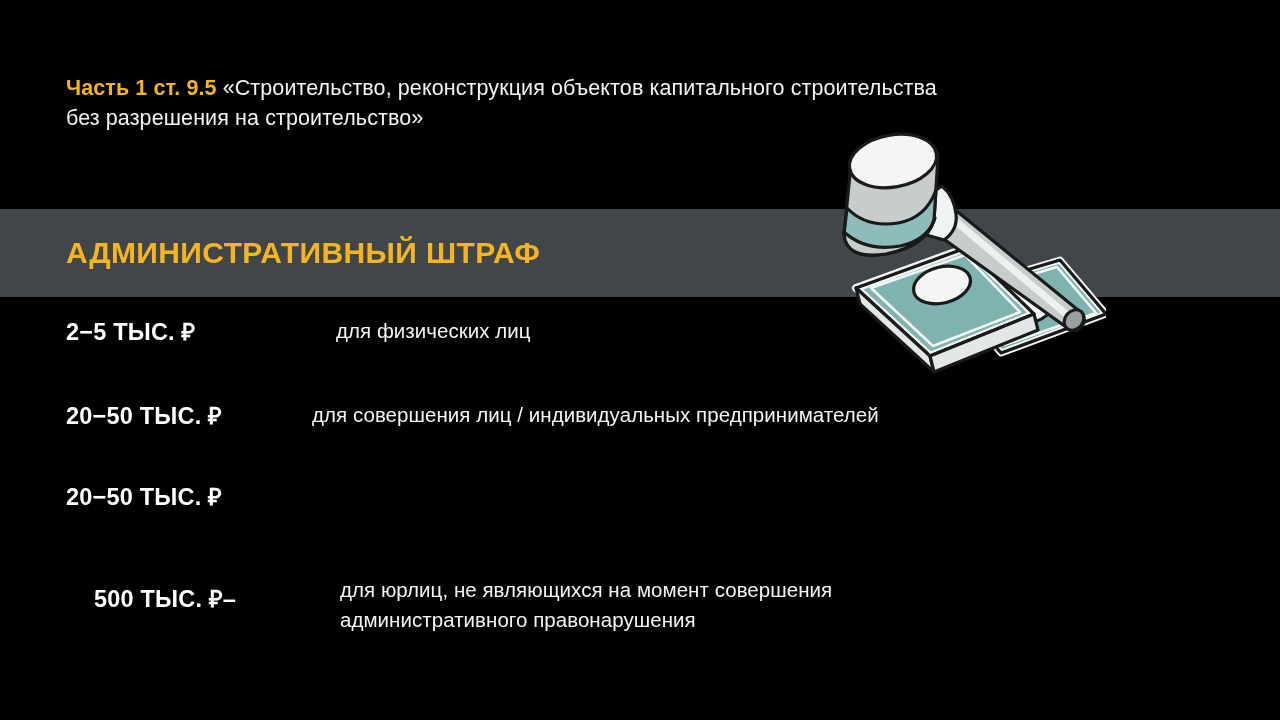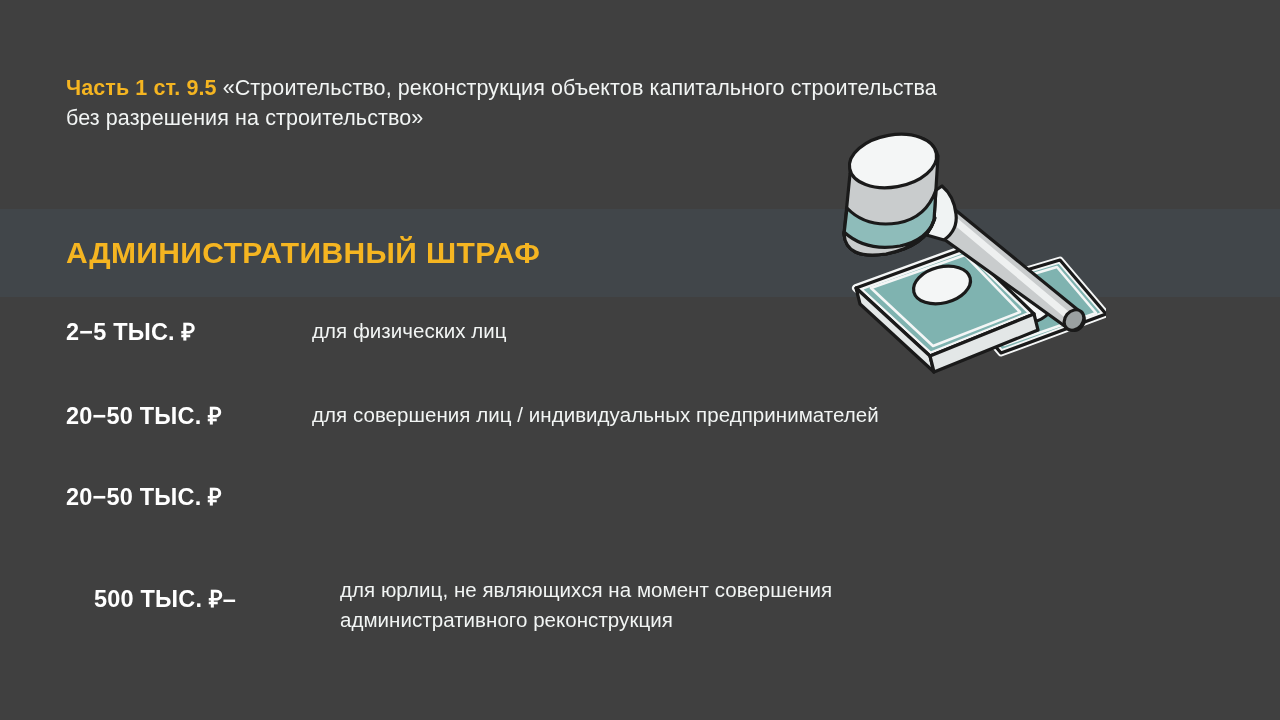--- a/index.html
+++ b/index.html
@@ -11,21 +11,21 @@
     height: 720px;
     overflow: hidden;
     background: #46706e;
     font-family: "Liberation Sans", sans-serif;
     position: relative;
   }
 
   .slide {
     position: absolute;
     inset: 0;
-    background: #404040;
+    background: #000000;
   }
 
   
   .heading {
     position: absolute;
     left: 66px;
     top: 73px;
     width: 910px;
     font-size: 21.5px;
     line-height: 30px;
@@ -68,21 +68,21 @@
     top: 281px;
     width: 1280px;
   }
   .fine-row {
     position: absolute;
     left: 0;
     width: 1280px;
     display: flex;
     align-items: flex-start;
   }
-  .fine-row.r0 { top: 29px; }
+  .fine-row.r0 { top: 29px; gap: 24px; }
   .fine-row.r1 { top: 113px; }
   .fine-row.r2 { top: 194px; }
   .fine-row.r3 { top: 292px; padding-left: 28px; }
 
   .amount {
     width: 246px;
     margin-left: 66px;
     flex: 0 0 246px;
     color: #ffffff;
     font-size: 23.5px;
@@ -204,19 +204,19 @@
         <span class="amount-line">20−50 ТЫС. ₽</span>
       </div>
     </div>
 
     <div class="fine-row r3">
       <div class="amount">
         <span class="amount-line">500 ТЫС. ₽–</span>
       </div>
       <div class="desc">
         <span class="desc-line">для юрлиц, не являющихся на момент совершения</span>
-        <span class="desc-line">административного реконструкция</span>
+        <span class="desc-line">административного правонарушения</span>
       </div>
     </div>
 
   </div>
 
 </div>
 
 </body></html>

